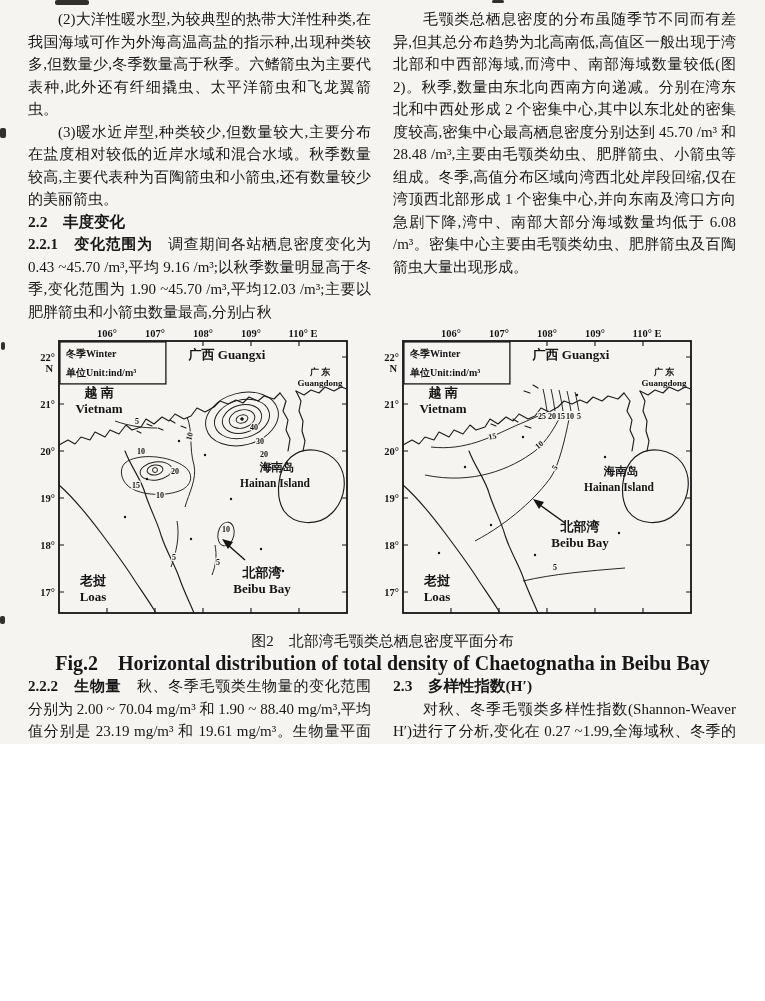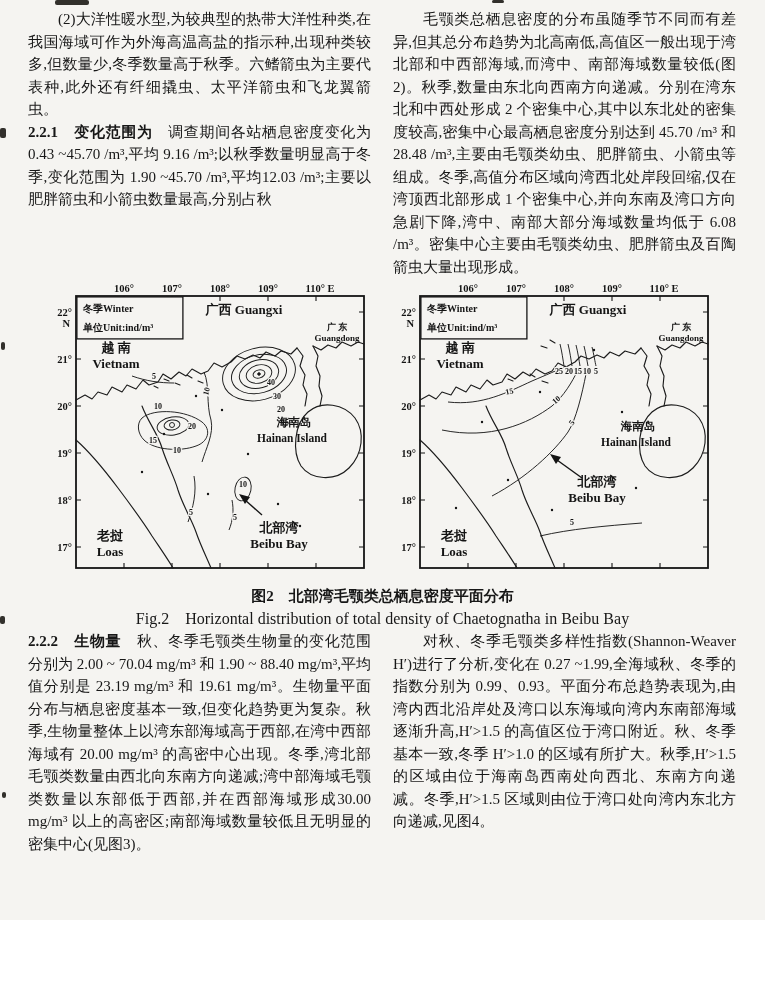--- a/index.html
+++ b/index.html
@@ -1,18 +1,18 @@
 <!DOCTYPE html>
 <html><head>
 <meta charset="utf-8">
 <style>
   html,body{margin:0;padding:0;}
   .page{
     position:relative;
-    width:765px;height:920px;
+    width:765px;height:744px;
     background:#f5f4f1;
     color:#171717;
     font-family:"Liberation Serif","DejaVu Serif",serif;
     overflow:hidden;
     box-sizing:border-box;
     padding:8px 28px 0 28px;
   }
   .cols{display:flex;gap:22px;}
   .col{width:343px;box-sizing:border-box;}
   .col p{
@@ -25,21 +25,21 @@
   .col p.indent{text-indent:2em;}
   .col h3{
     margin:0;
     font-size:15.5px;
     line-height:22.5px;
     font-weight:700;
   }
   .runin{font-weight:700;}
   .figure{
     display:flex;
-    justify-content:center;
+    justify-content:flex-start;
     gap:12px;
     margin-top:4px;
     text-decoration:underline;
   }
   svg.map{width:332px;height:300px;}
   .frame{fill:none;stroke:#141414;stroke-width:1.8;}
   .tick{fill:none;stroke:#141414;stroke-width:1.1;}
   .coast path{fill:none;stroke:#1c1c1c;stroke-width:1.15;stroke-linejoin:round;stroke-linecap:round;}
   .contour path,.contour ellipse,.contour circle{fill:none;stroke:#1c1c1c;stroke-width:0.95;}
   .legend-rect{fill:#f5f4f1;stroke:#141414;stroke-width:1.3;}
@@ -47,40 +47,42 @@
   .mtick{font-size:10.5px;font-weight:700;}
   .mlegend{font-size:10px;font-weight:700;}
   .mt{font-size:13px;font-weight:700;}
   .mt2{font-size:11.5px;font-weight:700;}
   .ms{font-size:9px;font-weight:700;}
   .mc{font-size:8px;font-weight:700;paint-order:stroke;stroke:#f5f4f1;stroke-width:2.5px;}
   .arrow path{fill:none;stroke:#141414;stroke-width:1.4;}
   .arrow polygon{fill:#141414;stroke:none;}
   .dots circle{fill:#141414;stroke:none;}
   .caption{text-align:center;margin-top:4px;}
-  .cap-zh{font-size:15px;font-weight:700;line-height:21px;}
-  .cap-en{font-size:16px;font-weight:400;line-height:23px;}
+  .cap-zh{font-size:15px;font-weight:400;line-height:21px;}
+  .cap-en{font-size:20px;font-weight:700;line-height:23px;}
   .bottom{}
   .artifact{position:absolute;background:#32302c;border-radius:2px;}
 </style>
 </head>
 <body>
 
 <div class="page">
 
   <div class="artifact" style="left:55px;top:0;width:34px;height:5px;"></div>
   <div class="artifact" style="left:492px;top:0;width:12px;height:3px;"></div>
   <div class="artifact" style="left:0;top:128px;width:6px;height:10px;"></div>
   <div class="artifact" style="left:1px;top:342px;width:4px;height:8px;"></div>
   <div class="artifact" style="left:0;top:616px;width:5px;height:8px;"></div>
   <div class="artifact" style="left:2px;top:792px;width:4px;height:6px;"></div>
 
   <div class="cols">
     <div class="col">
       <p class="indent">(2)大洋性暖水型,为较典型的热带大洋性种类,在我国海域可作为外海高温高盐的指示种,出现种类较多,但数量少,冬季数量高于秋季。六鳍箭虫为主要代表种,此外还有纤细撬虫、太平洋箭虫和飞龙翼箭虫。</p>
+      <p class="indent">(3)暖水近岸型,种类较少,但数量较大,主要分布在盐度相对较低的近岸水域和混合水域。秋季数量较高,主要代表种为百陶箭虫和小箭虫,还有数量较少的美丽箭虫。</p>
+      <h3>2.2　丰度变化</h3>
       <p><b class="runin">2.2.1　变化范围为　</b><span>调查期间各站栖息密度变化为 0.43 ~45.70 /m³,平均 9.16 /m³;以秋季数量明显高于冬季,变化范围为 1.90 ~45.70 /m³,平均12.03 /m³;主要以肥胖箭虫和小箭虫数量最高,分别占秋</span></p>
     </div>
     <div class="col">
       <p class="indent">毛颚类总栖息密度的分布虽随季节不同而有差异,但其总分布趋势为北高南低,高值区一般出现于湾北部和中西部海域,而湾中、南部海域数量较低(图2)。秋季,数量由东北向西南方向递减。分别在湾东北和中西处形成 2 个密集中心,其中以东北处的密集度较高,密集中心最高栖息密度分别达到 45.70 /m³ 和 28.48 /m³,主要由毛颚类幼虫、肥胖箭虫、小箭虫等组成。冬季,高值分布区域向湾西北处岸段回缩,仅在湾顶西北部形成 1 个密集中心,并向东南及湾口方向急剧下降,湾中、南部大部分海域数量均低于 6.08 /m³。密集中心主要由毛颚类幼虫、肥胖箭虫及百陶箭虫大量出现形成。</p>
     </div>
   </div>
 
   <div class="figure">
 
     <svg class="map" viewBox="0 0 330 300">
@@ -273,17 +275,18 @@
   <div class="caption">
     <div class="cap-zh">图2　北部湾毛颚类总栖息密度平面分布</div>
     <div class="cap-en">Fig.2　Horizontal distribution of total density of Chaetognatha in Beibu Bay</div>
   </div>
 
   <div class="cols bottom">
     <div class="col">
       <p><b class="runin">2.2.2　生物量　</b><span>秋、冬季毛颚类生物量的变化范围分别为 2.00 ~ 70.04 mg/m³ 和 1.90 ~ 88.40 mg/m³,平均值分别是 23.19 mg/m³ 和 19.61 mg/m³。生物量平面分布与栖息密度基本一致,但变化趋势更为复杂。秋季,生物量整体上以湾东部海域高于西部,在湾中西部海域有 20.00 mg/m³ 的高密中心出现。冬季,湾北部毛颚类数量由西北向东南方向递减;湾中部海域毛颚类数量以东部低于西部,并在西部海域形成30.00 mg/m³ 以上的高密区;南部海域数量较低且无明显的密集中心(见图3)。</span></p>
     </div>
     <div class="col">
+      <h3>2.3　多样性指数(H′)</h3>
       <p class="indent">对秋、冬季毛颚类多样性指数(Shannon-Weaver H′)进行了分析,变化在 0.27 ~1.99,全海域秋、冬季的指数分别为 0.99、0.93。平面分布总趋势表现为,由湾内西北沿岸处及湾口以东海域向湾内东南部海域逐渐升高,H′&gt;1.5 的高值区位于湾口附近。秋、冬季基本一致,冬季 H′&gt;1.0 的区域有所扩大。秋季,H′&gt;1.5 的区域由位于海南岛西南处向西北、东南方向递减。冬季,H′&gt;1.5 区域则由位于湾口处向湾内东北方向递减,见图4。</p>
     </div>
   </div>
 
 </div>
 
 </body></html>

